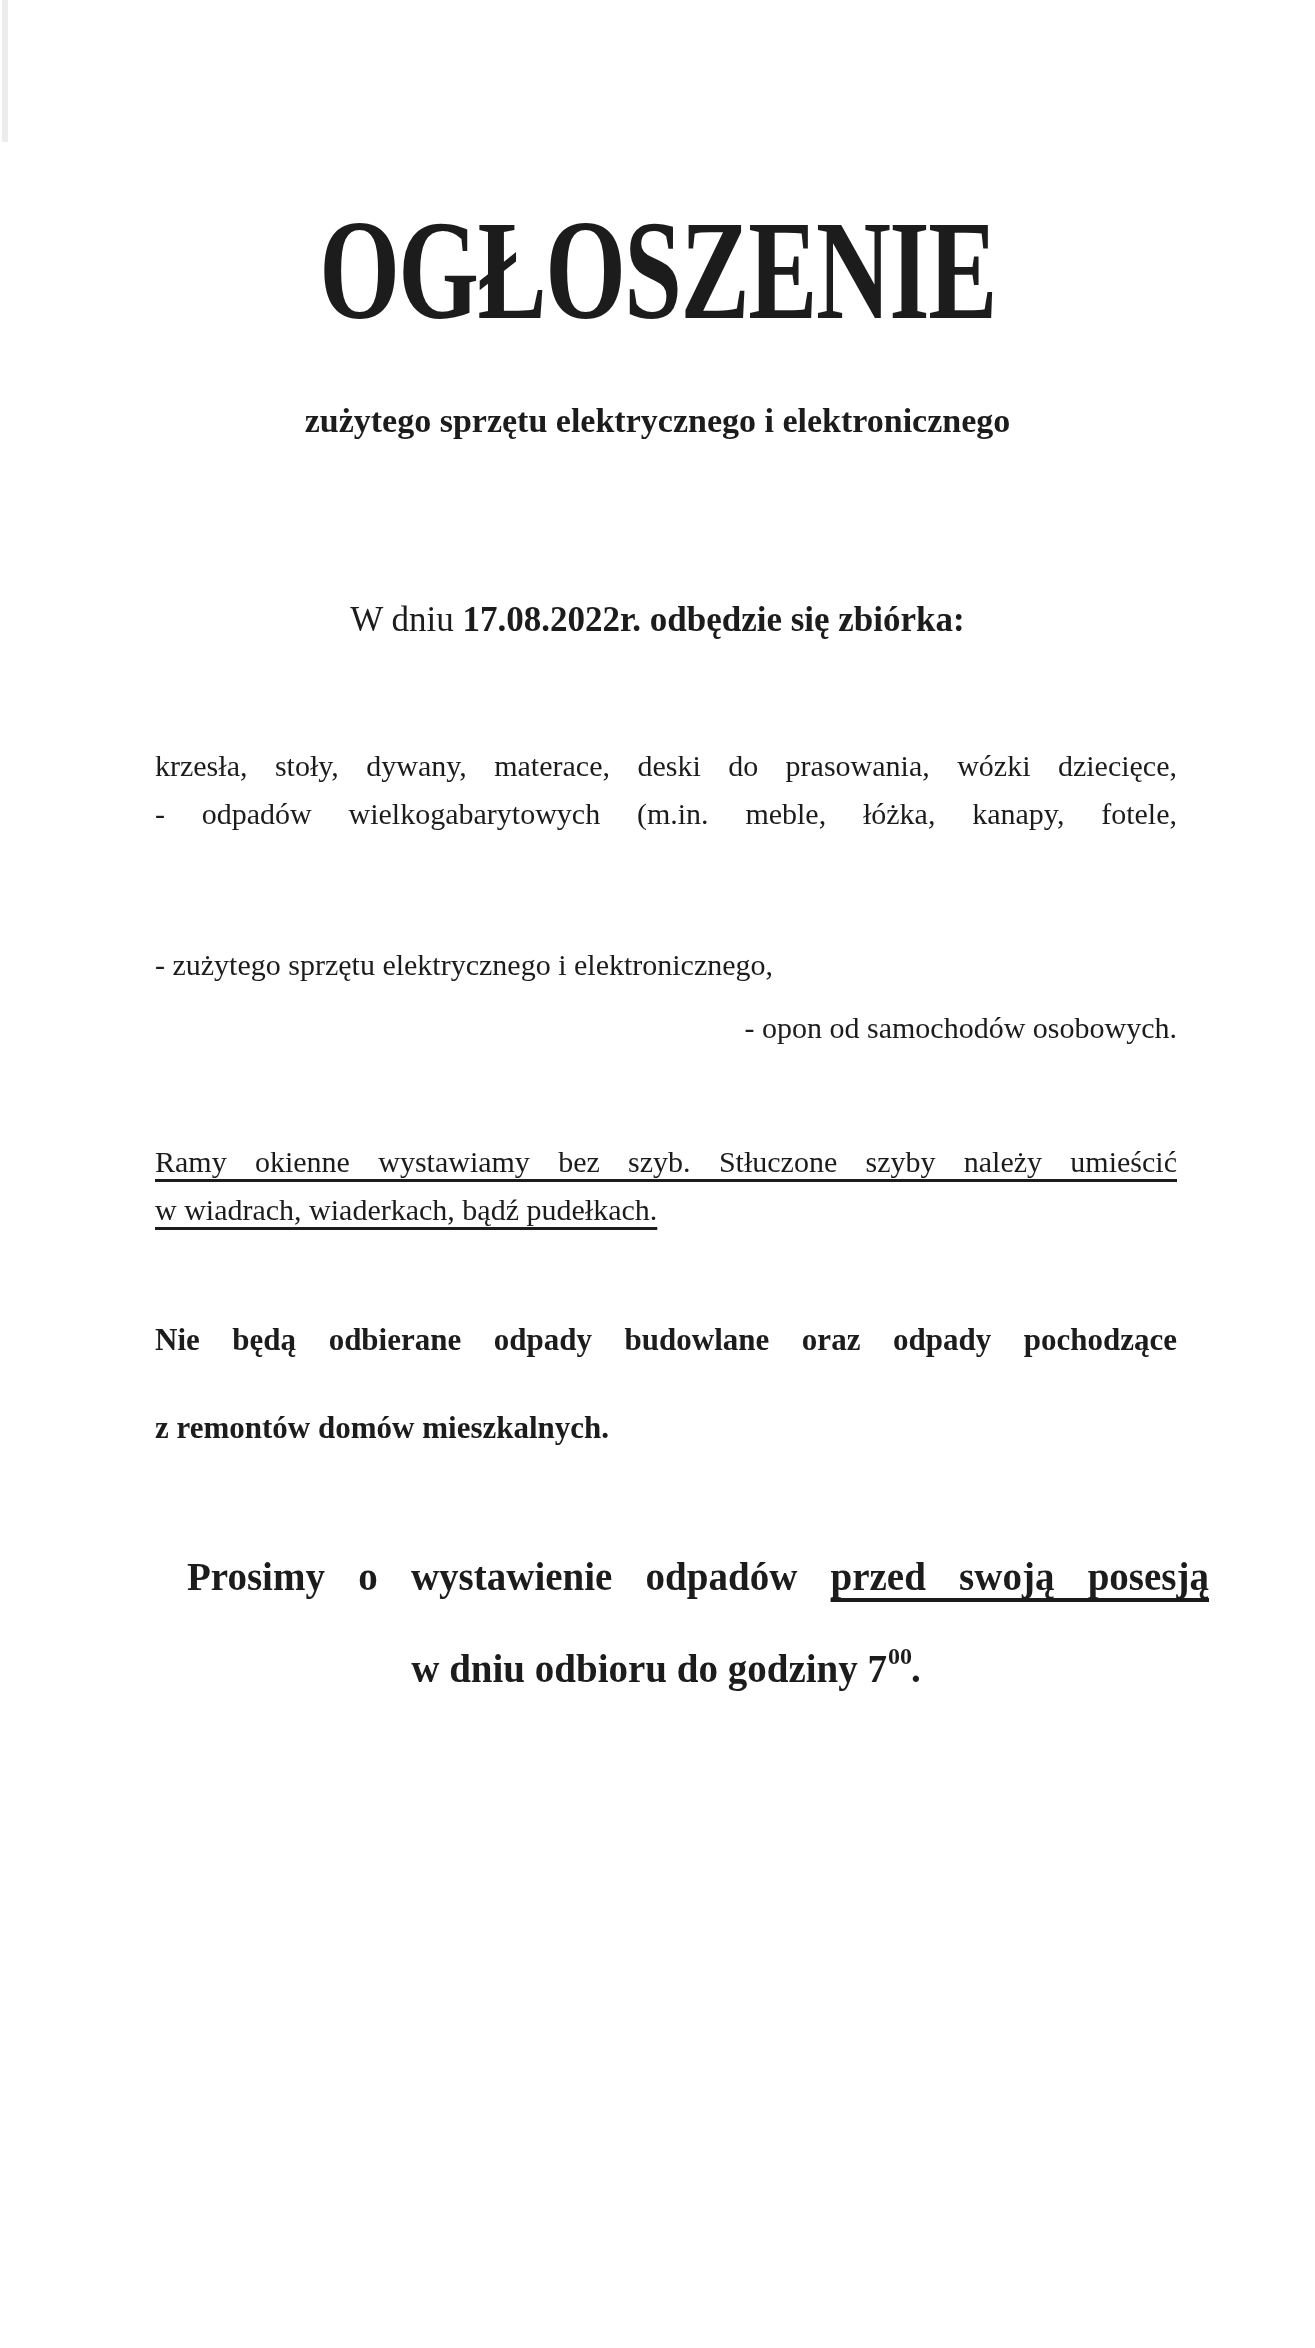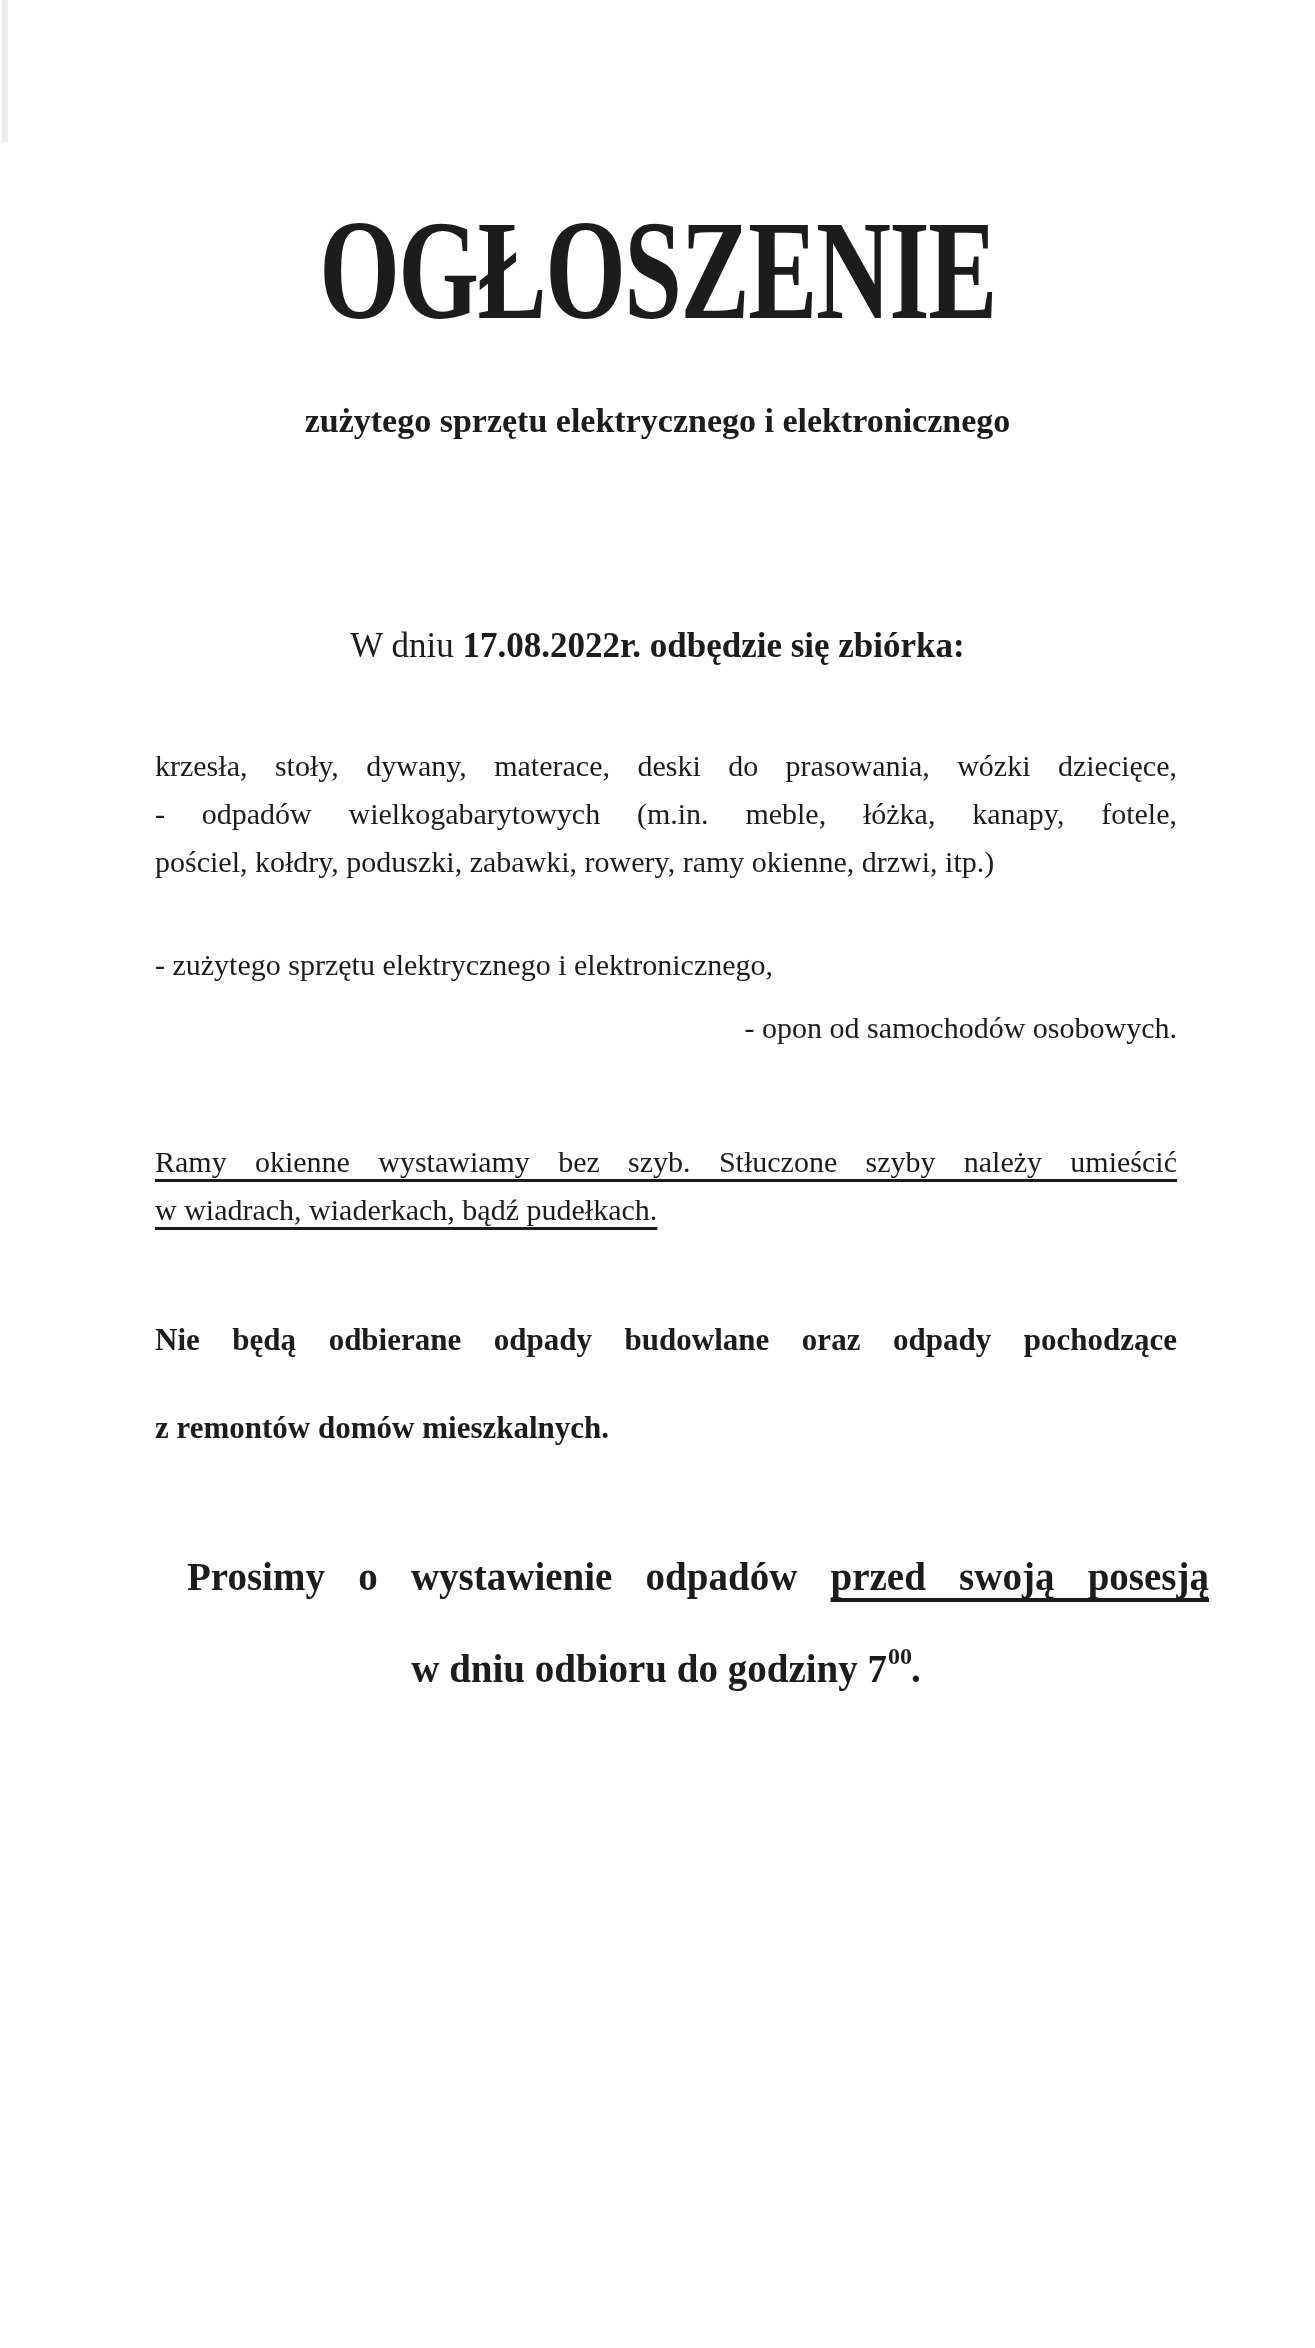--- a/index.html
+++ b/index.html
@@ -27,21 +27,21 @@
   .ul3{text-decoration:underline;text-decoration-thickness:3.5px;text-underline-offset:8px;}
 
   .title-wrap{top:196px;left:0;width:1315px;text-align:center;}
   .title{
     display:inline-block;
     font-size:142px;font-weight:bold;line-height:1.05;
     letter-spacing:-2px;white-space:nowrap;
     transform:scaleX(.73);transform-origin:center;
   }
   .subtitle{top:392px;left:0;width:1315px;font-size:34px;font-weight:bold;line-height:57px;}
-  .dateline{top:598px;left:0;width:1315px;font-size:35px;line-height:44px;margin-top:26px;}
+  .dateline{top:598px;left:0;width:1315px;font-size:35px;line-height:44px;}
 
   .para1{top:742px;}
   .bullet2{top:893px;margin-top:48px;}
   .bullet3{top:1004px;text-align:right;}
   .glass{top:1138px;}
   .excl1{top:1322px;font-size:31px;}
   .excl2{top:1410px;font-size:31px;}
   .req1{top:1550px;font-size:39px;line-height:54px;margin-left:32px;}
   .req2{top:1642px;font-size:39px;line-height:54px;}
   .req2 sup{font-size:24px;line-height:0;position:relative;top:-4px;left:1px;}
@@ -77,21 +77,20 @@
     <div>zużytego sprzętu elektrycznego i elektronicznego</div>
   </div>
 
   <div class="abs dateline center">
     <span>W dniu </span><span class="b">17.08.2022r. odbędzie się zbiórka:</span>
   </div>
 
   <div class="abs col para1 body-line">
     <div class="just">krzesła, stoły, dywany, materace, deski do prasowania, wózki dziecięce,</div>
     <div class="just">- odpadów wielkogabarytowych (m.in. meble, łóżka, kanapy, fotele,</div>
-    <div>pościel, kołdry, poduszki, zabawki, rowery, ramy okienne, drzwi, itp.)</div>
   </div>
 
   <div class="abs col bullet2 body-line">- zużytego sprzętu elektrycznego i elektronicznego,</div>
 
   <div class="abs col bullet3 body-line">- opon od samochodów osobowych.</div>
 
   <div class="abs col glass body-line">
     <div class="just ul">Ramy okienne wystawiamy bez szyb. Stłuczone szyby należy umieścić</div>
     <div class="ul">w wiadrach, wiaderkach, bądź pudełkach.</div>
   </div>

